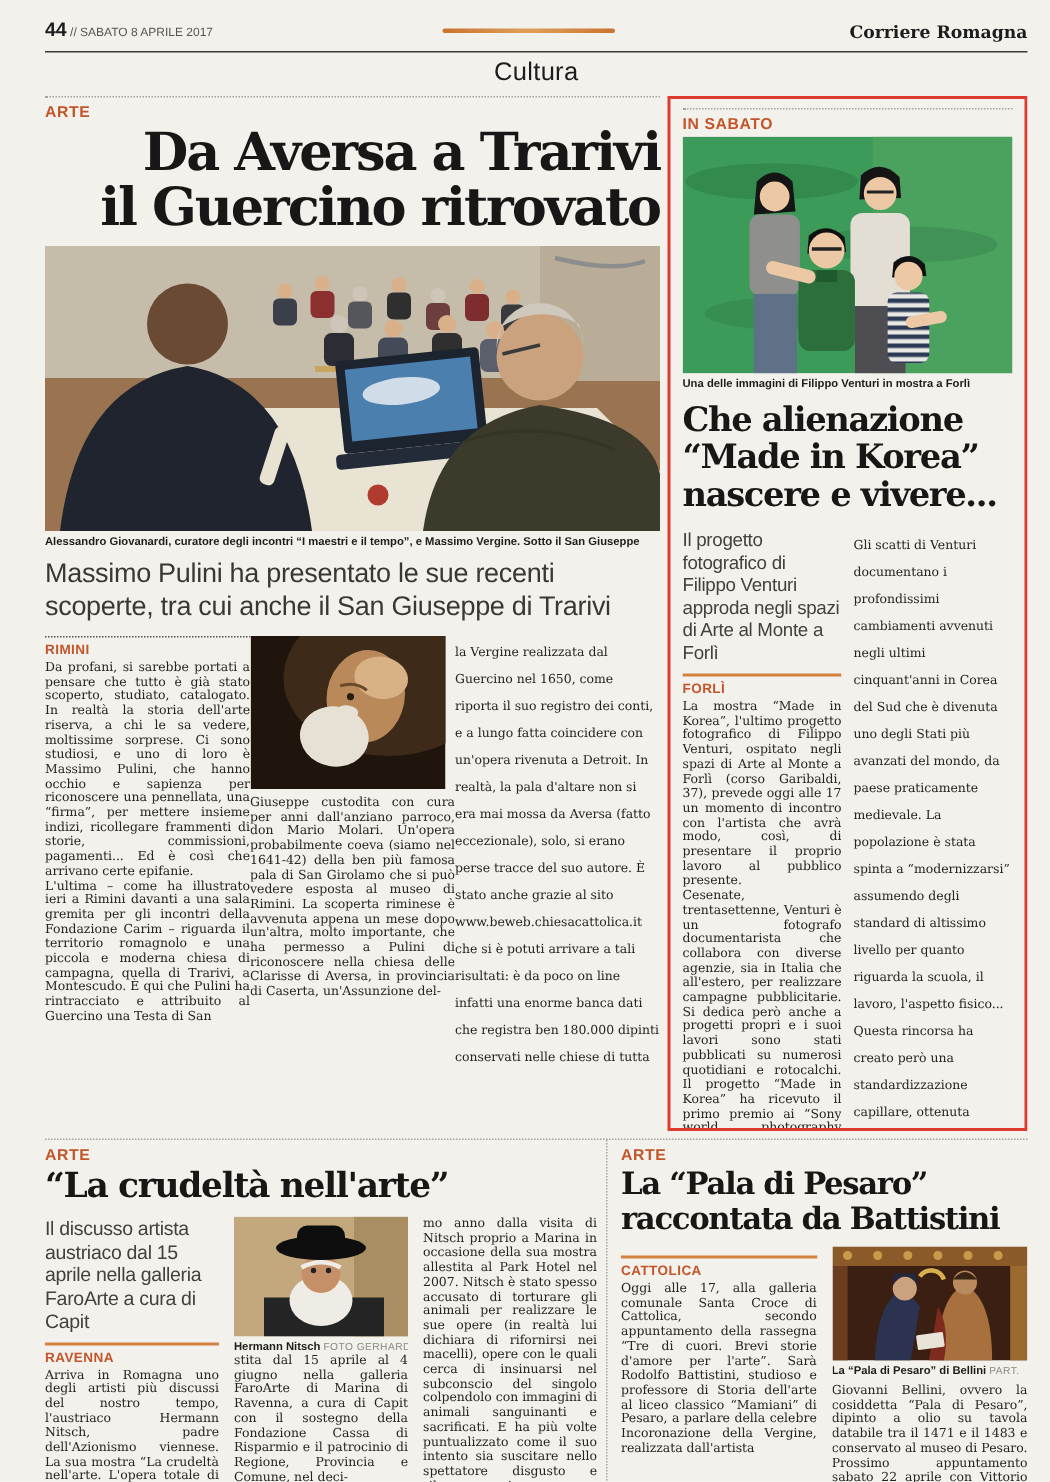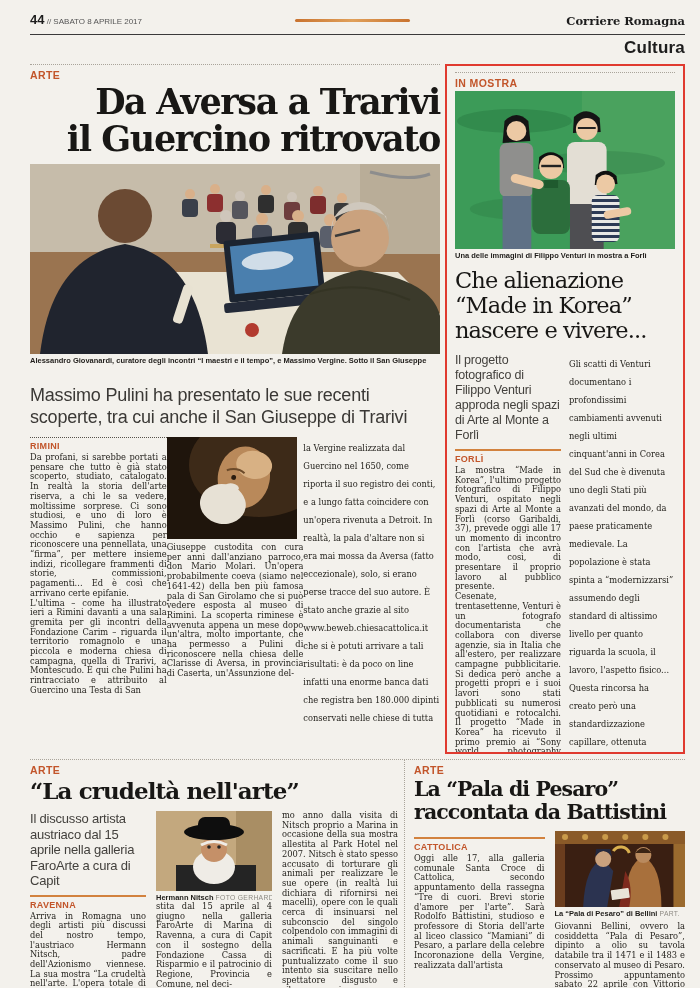--- a/index.html
+++ b/index.html
@@ -8,50 +8,50 @@
   .page{position:relative;width:700px;height:725px;padding:12px 15px 0 30px;box-sizing:border-box;}
 
   
   .hdr{position:relative;height:20px;}
   .hdr-left{position:absolute;left:0;top:0;font-size:8px;color:#555;}
   .hdr-left b{font-size:13px;color:#1d1d1d;font-family:"Liberation Sans",sans-serif;}
   .hdr-rule-orange{position:absolute;left:265px;top:7px;width:115px;height:3px;
        background:linear-gradient(90deg,#c9732f,#e0a05a,#c9732f);border-radius:2px;}
   .hdr-right{position:absolute;right:0;top:2px;font-family:"DejaVu Serif",serif;font-weight:bold;font-size:11.5px;color:#1d1d1d;}
   .hdr-blackline{border-top:1.5px solid #3a3a3a;margin-top:2px;}
-  .section-title{text-align:right;font-size:17px;font-weight:bold;color:#1d1d1d;margin:3px 0 6px 0;letter-spacing:.2px;}
+  .section-title{text-align:center;font-size:17px;font-weight:normal;color:#1d1d1d;margin:3px 0 6px 0;letter-spacing:.2px;}
 
   
   .dotted{border-top:1px dotted #a9a49a;}
   .kicker{font-size:10.5px;font-weight:bold;color:#c2552a;letter-spacing:.4px;margin:4px 0 2px 0;}
   .bt{font-family:"DejaVu Serif","Liberation Serif",serif;font-size:8.3px;line-height:9.7px;
       text-align:justify;white-space:pre-line;color:#26241f;}
   .dateline{font-size:9px;font-weight:bold;color:#c2552a;margin:3px 0 2px 0;letter-spacing:.3px;}
   .orule{height:2px;background:#d2823e;margin:6px 0 2px 0;}
   .standfirst{font-size:13px;line-height:15.5px;color:#43413d;letter-spacing:-.2px;}
   .caption{font-size:7.5px;font-weight:bold;color:#1f1d1a;white-space:nowrap;overflow:hidden;margin-top:2px;}
   .credit{font-weight:normal;color:#8d8a83;font-size:6.8px;letter-spacing:.3px;}
 
   
   .top-row{display:flex;height:690px;overflow:hidden;}
   .guercino{width:410px;flex:none;}
   .g-headline{font-family:"DejaVu Serif","Liberation Serif",serif;font-weight:bold;font-size:35px;
       line-height:37px;color:#181715;letter-spacing:-1.4px;margin:1px 0 7px 0;text-align:right;}
   .g-headline span{display:block;}
   .g-photo{width:410px;height:190px;overflow:hidden;background:#c6bcaa;}
-  .g-sub{font-size:18px;line-height:21.5px;color:#3a3835;letter-spacing:-.2px;margin:20px 0 9px 0;}
+  .g-sub{font-size:18px;line-height:21.5px;color:#3a3835;letter-spacing:-.2px;margin:7px 0 9px 0;}
   .g-cols{display:flex;gap:0;height:292px;overflow:hidden;}
   .g-col{flex:1;overflow:hidden;}
   .g-col .toprule{border-top:1px dotted #56524b;margin-bottom:2px;}
   .mini-painting{width:130px;height:102px;margin-bottom:4px;}
 
   
   .korea{flex:1;margin-left:5px;border:2px solid #e03a2f;padding:6px 8px;box-sizing:border-box;overflow:hidden;}
   .k-photo{width:100%;height:158px;overflow:hidden;}
-  .k-headline{font-family:"DejaVu Serif","Liberation Serif",serif;font-weight:normal;font-size:22.5px;
+  .k-headline{font-family:"DejaVu Serif","Liberation Serif",serif;font-weight:bold;font-size:22.5px;
       line-height:25px;color:#181715;letter-spacing:-.9px;margin:8px 0 10px 0;}
   .k-headline span{display:block;}
   .k-cols{display:flex;gap:8px;overflow:hidden;}
   .k-col{flex:1;overflow:hidden;}
   .k-standfirst{font-size:12.5px;line-height:15px;color:#43413d;letter-spacing:-.2px;}
 
   
   .bottom-row{display:flex;border-top:1px dotted #a9a49a;margin-top:5px;height:245px;overflow:hidden;}
   .nitsch{width:368px;flex:none;}
   .b-headline{font-family:"DejaVu Serif","Liberation Serif",serif;font-weight:bold;color:#181715;letter-spacing:-.9px;margin:0 0 8px 0;}
@@ -184,21 +184,21 @@
         </div>
         <div class="g-col">
           <span class="bt">la Vergine realizzata dal Guercino nel 1650, come riporta il suo registro dei conti, e a lungo fatta coincidere con un'opera rivenuta a Detroit. In realtà, la pala d'altare non si era mai mossa da Aversa (fatto eccezionale), solo, si erano perse tracce del suo autore. È stato anche grazie al sito www.beweb.chiesacattolica.it che si è potuti arrivare a tali risultati: è da poco on line infatti una enorme banca dati che registra ben 180.000 dipinti conservati nelle chiese di tutta Italia («e vi assicuro di averli guardati tutti», sorride Pulini). Ora una tale mole di studi (già vent'anni fa Pulini aveva attribuito al Guercino una Fiera del vecchio Reno dei Vaticani) si trasformerà anche in un romanzo. Perché l'arte è bella quando c'è qualcuno che la sa raccontare.</span>
           
         </div>
       </div>
     </div>
 
     <div class="korea">
       <div class="dotted"></div>
-      <div class="kicker">IN MOSTRA</div>
+      <div class="kicker">IN SABATO</div>
       <div class="k-photo">
         <svg width="100%" height="158" viewBox="0 0 222 158" preserveAspectRatio="none">
           <rect width="222" height="158" fill="#3c9b58"></rect>
           <rect x="128" width="94" height="158" fill="#4aa25e"></rect>
           <ellipse cx="60" cy="30" rx="58" ry="12" fill="#14532a" opacity=".22"></ellipse>
           <ellipse cx="150" cy="72" rx="62" ry="12" fill="#14532a" opacity=".18"></ellipse>
           <ellipse cx="70" cy="118" rx="55" ry="11" fill="#14532a" opacity=".15"></ellipse>
 
           <path d="M50,30 q12,-12 24,0 l2,20 -28,2 Z" fill="#151515"></path>
           <circle cx="62" cy="40" r="10" fill="#ecc9a4"></circle>

